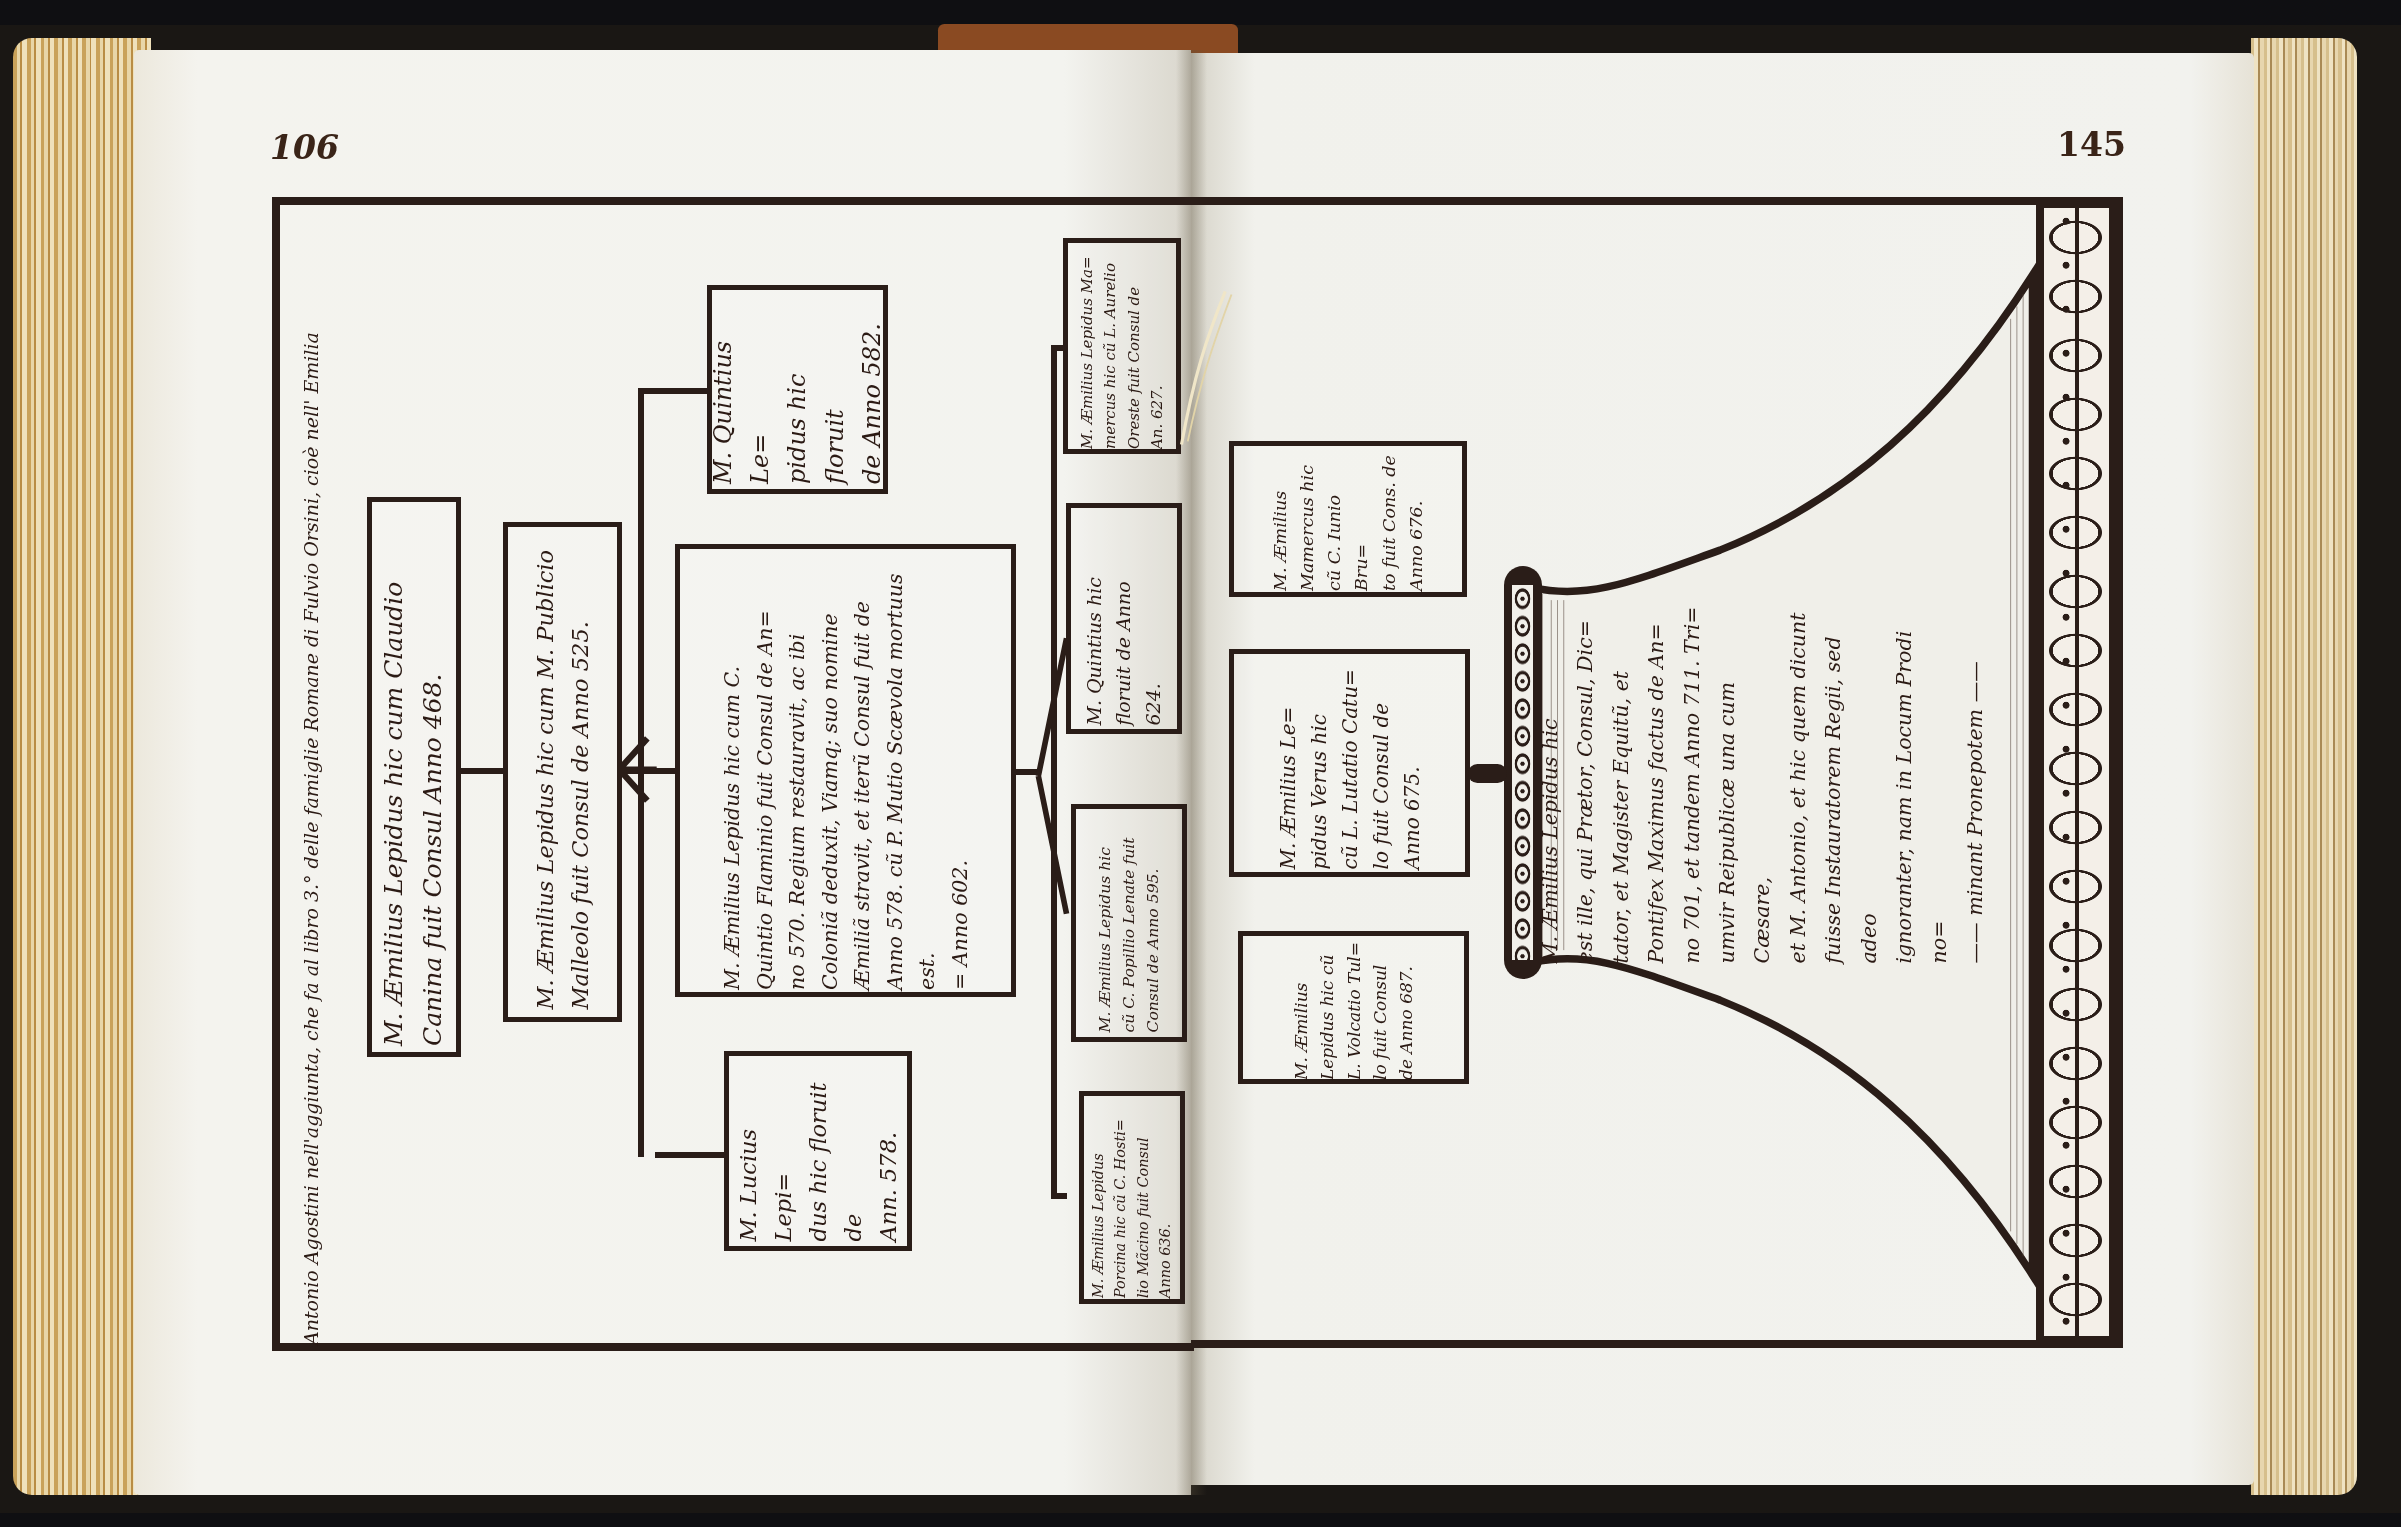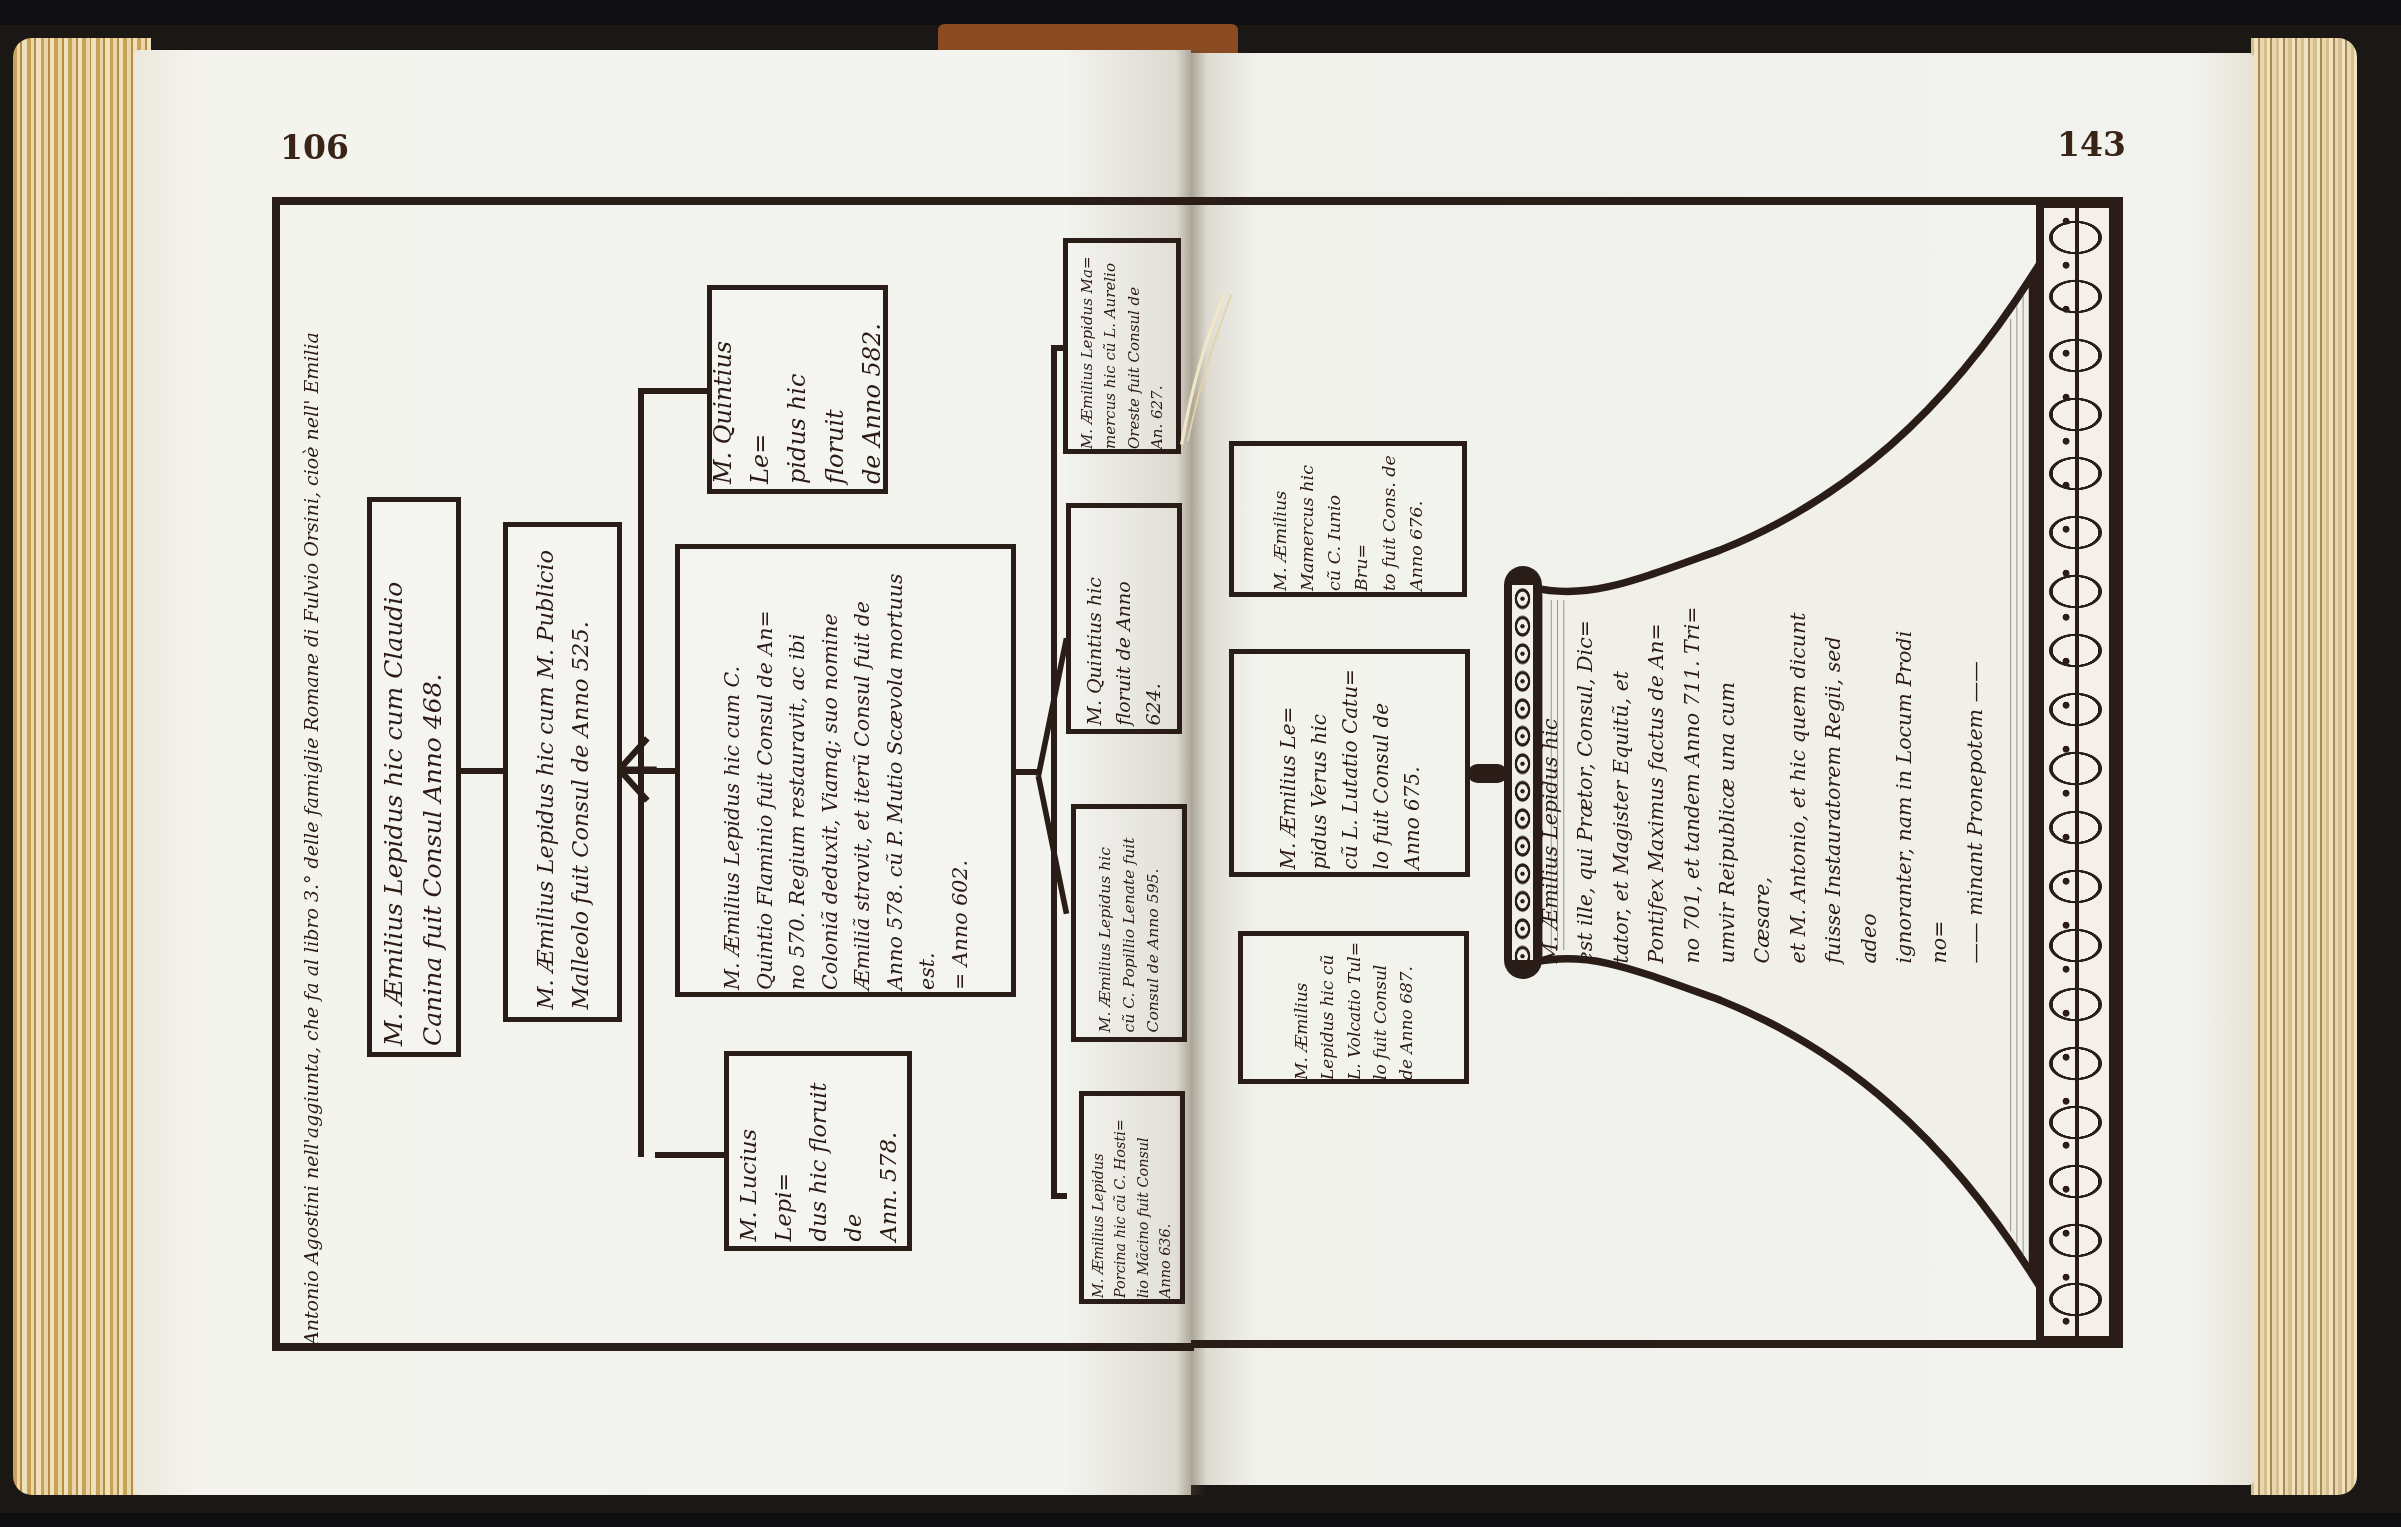--- a/index.html
+++ b/index.html
@@ -64,22 +64,22 @@
 
 <div class="abs book-cover"></div>
 <div class="abs spine-top"></div>
 <div class="abs page-edge-left"></div>
 <div class="abs page-edge-right"></div>
 
 <div class="abs page page-left"></div>
 <div class="abs page page-right"></div>
 <div class="abs gutter"></div>
 
-<div class="abs page-number" style="left:280px;top:128px;">106</div>
-<div class="abs page-number" style="left:2057px;top:125px;">143</div>
+<div class="abs page-number" style="left:270px;top:128px;font-style:italic;">106</div>
+<div class="abs page-number" style="left:2057px;top:125px;">145</div>
 
 <div class="abs frame frame-left"></div>
 <div class="abs frame frame-right"></div>
 
 <div class="side-caption">Antonio Agostini nell'aggiunta, che fa al libro 3.° delle famiglie Romane di Fulvio Orsini, cioè nell' Emilia</div>
 
 <div class="line" style="left:460px;top:768px;width:44px;height:6.3px;"></div>
 <div class="line" style="left:622px;top:768px;width:56px;height:6.3px;"></div>
 <div class="line" style="left:638px;top:389px;width:5.6px;height:768px;"></div>
 <div class="line" style="left:638px;top:388px;width:69px;height:5.6px;"></div>

